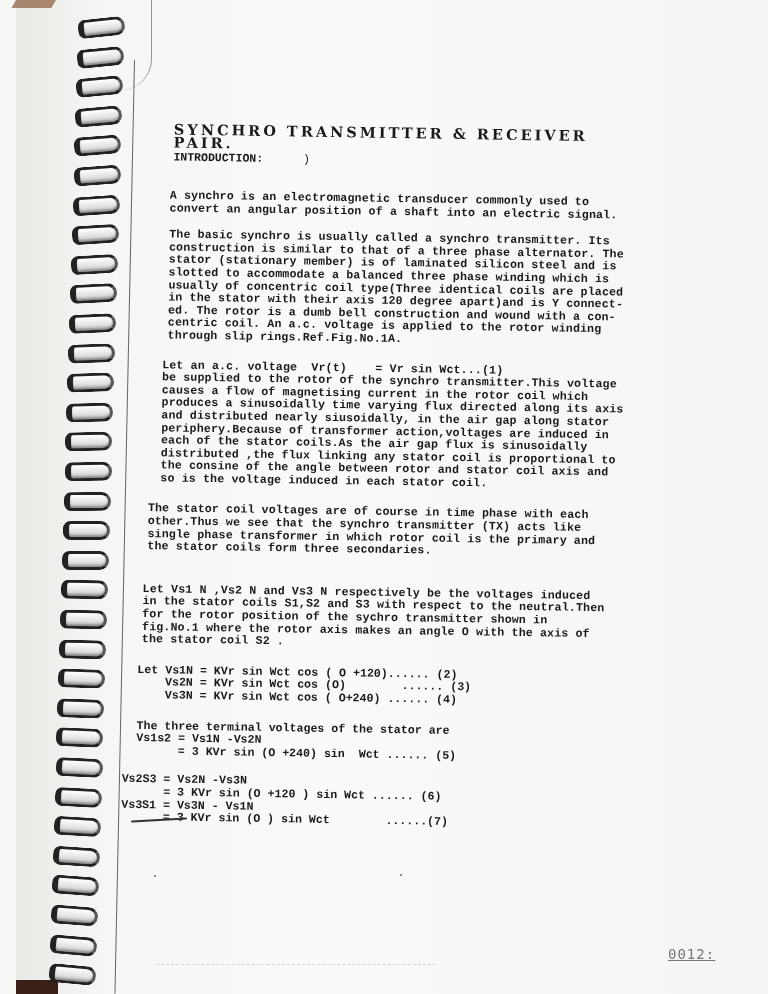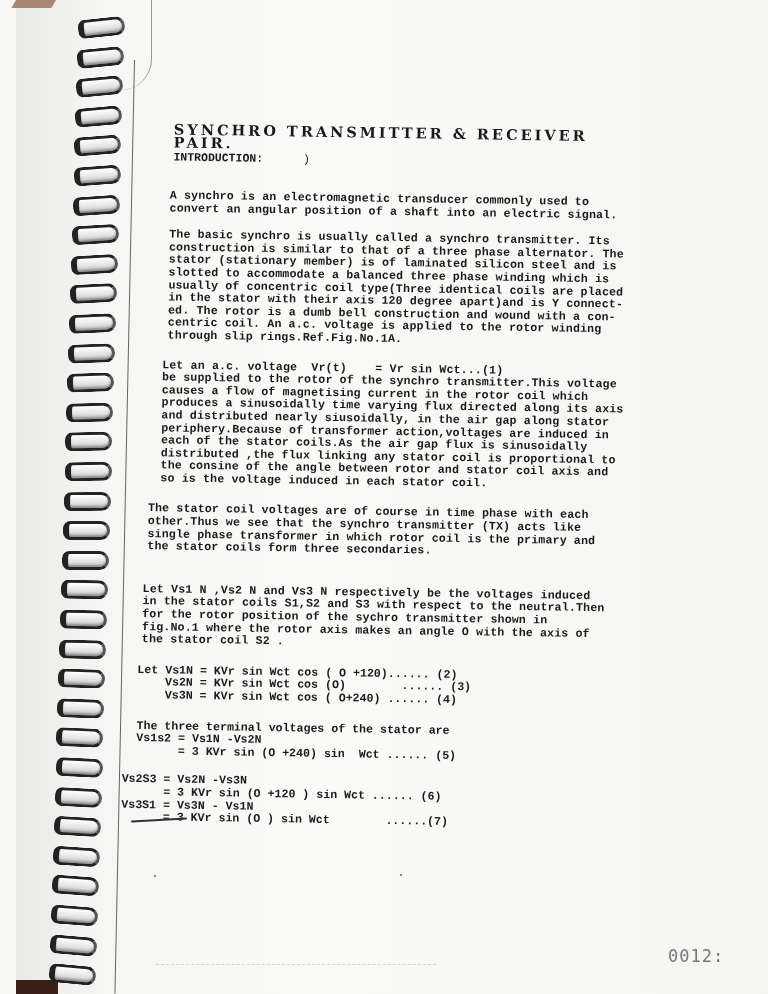--- a/index.html
+++ b/index.html
@@ -54,21 +54,21 @@
   .eq-block { margin: 18px 0 0 2px; }
   .eq-line { font-size: 11.6px; line-height: 12.6px; white-space: pre; font-weight: bold; }
   .eq-group-2 { margin-top: 18px; }
   .eq-group-3 { margin-top: 16px; margin-left: -14px; }
   .underline-stroke {
     position: absolute; left: 115px; top: 819px; width: 56px; height: 2px;
     background: #333; border-radius: 2px; transform: rotate(-3deg);
   }
   .page-number {
     position: absolute; left: 652px; top: 946px; font-family: "DejaVu Sans Mono", monospace;
-    font-size: 17px; color: #777; letter-spacing: 1px; font-weight: normal;
+    font-size: 14px; color: #777; letter-spacing: 1px; font-weight: normal; text-decoration: underline;
   }
   .specks { position: absolute; left: 140px; top: 964px; width: 280px; border-top: 1px dashed #bbb; opacity: .6; }
   .dot { position: absolute; width: 2px; height: 2px; background: #666; border-radius: 50%; }
 </style>
 </head>
 <body>
 
 <div class="page">
   <div class="corner-top"></div>
   <div class="corner-bottom"></div>

